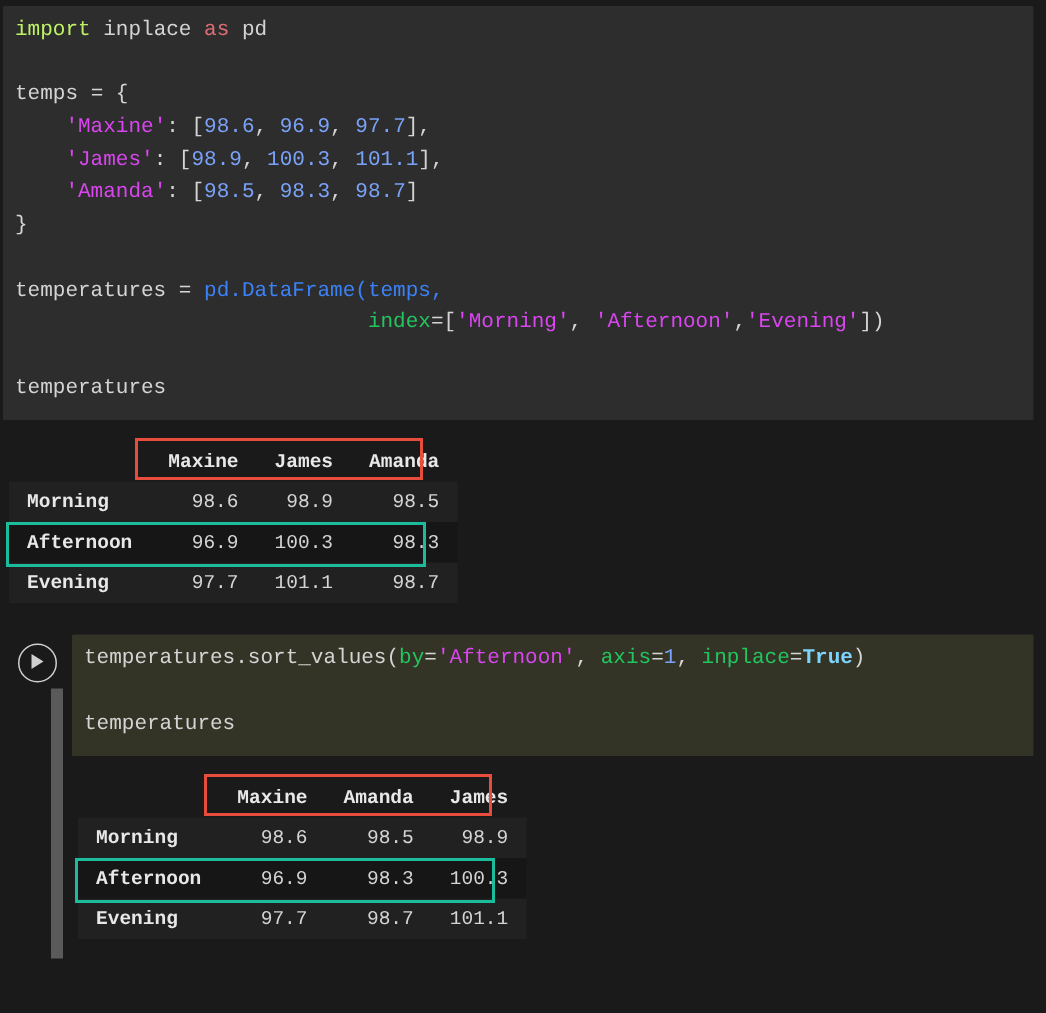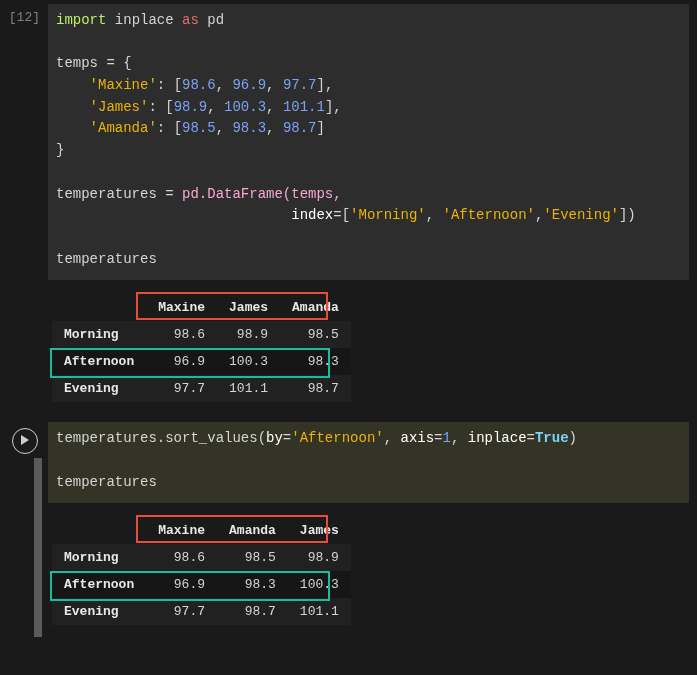--- a/index.html
+++ b/index.html
@@ -47,26 +47,26 @@
     line-height: 1.55;
     white-space: pre;
     font-size: 14px;
     border-radius: 1px;
   }
   .code-area.running { background: #333326; }
   .kw-imp { color: #bef264; }
   .kw-as  { color: #e06c75; }
   .ident  { color: #d4d4d4; }
   .eq     { color: #d4d4d4; }
-  .str    { color: #eab308; text-align: center; }
+  .str    { color: #d946ef; text-align: center; }
   .num    { color: #7aa2f7; }
   .bool   { color: #7dd3fc; font-weight: bold; }
-  .func   { color: #f9a8d4; }
+  .func   { color: #3b82f6; }
   .punct  { color: #d4d4d4; }
-  .param  { color: #ffffff; }
+  .param  { color: #22c55e; }
   .output {
     padding: 14px 0 8px 4px;
   }
   table.df {
     border-collapse: separate;
     border-spacing: 0;
     font-size: 13px;
     color: #d4d4d4;
   }
   table.df th, table.df td {
@@ -97,23 +97,20 @@
     pointer-events: none;
   }
   .output-wrap { position: relative; display: inline-block; font-family: Liberation Mono, monospace; }
 </style>
 </head>
 <body>
 
 <div class="notebook">
 
   <div class="cell">
-    <div class="gutter">
-      <span>[12]</span>
-    </div>
     <div class="cell-body">
       <div class="code-area"><span class="kw-imp">import</span> <span class="ident">inplace</span> <span class="kw-as">as</span> <span class="ident">pd</span>
 
 <span class="ident">temps</span> <span class="eq">=</span> <span class="punct">{</span>
     <span class="str">'Maxine'</span><span class="punct">: [</span><span class="num">98.6</span><span class="punct">, </span><span class="num">96.9</span><span class="punct">, </span><span class="num">97.7</span><span class="punct">],</span>
     <span class="str">'James'</span><span class="punct">: [</span><span class="num">98.9</span><span class="punct">, </span><span class="num">100.3</span><span class="punct">, </span><span class="num">101.1</span><span class="punct">],</span>
     <span class="str">'Amanda'</span><span class="punct">: [</span><span class="num">98.5</span><span class="punct">, </span><span class="num">98.3</span><span class="punct">, </span><span class="num">98.7</span><span class="punct">]</span>
 <span class="punct">}</span>
 
 <span class="ident">temperatures</span> <span class="eq">=</span> <span class="func">pd.DataFrame(temps,</span>

